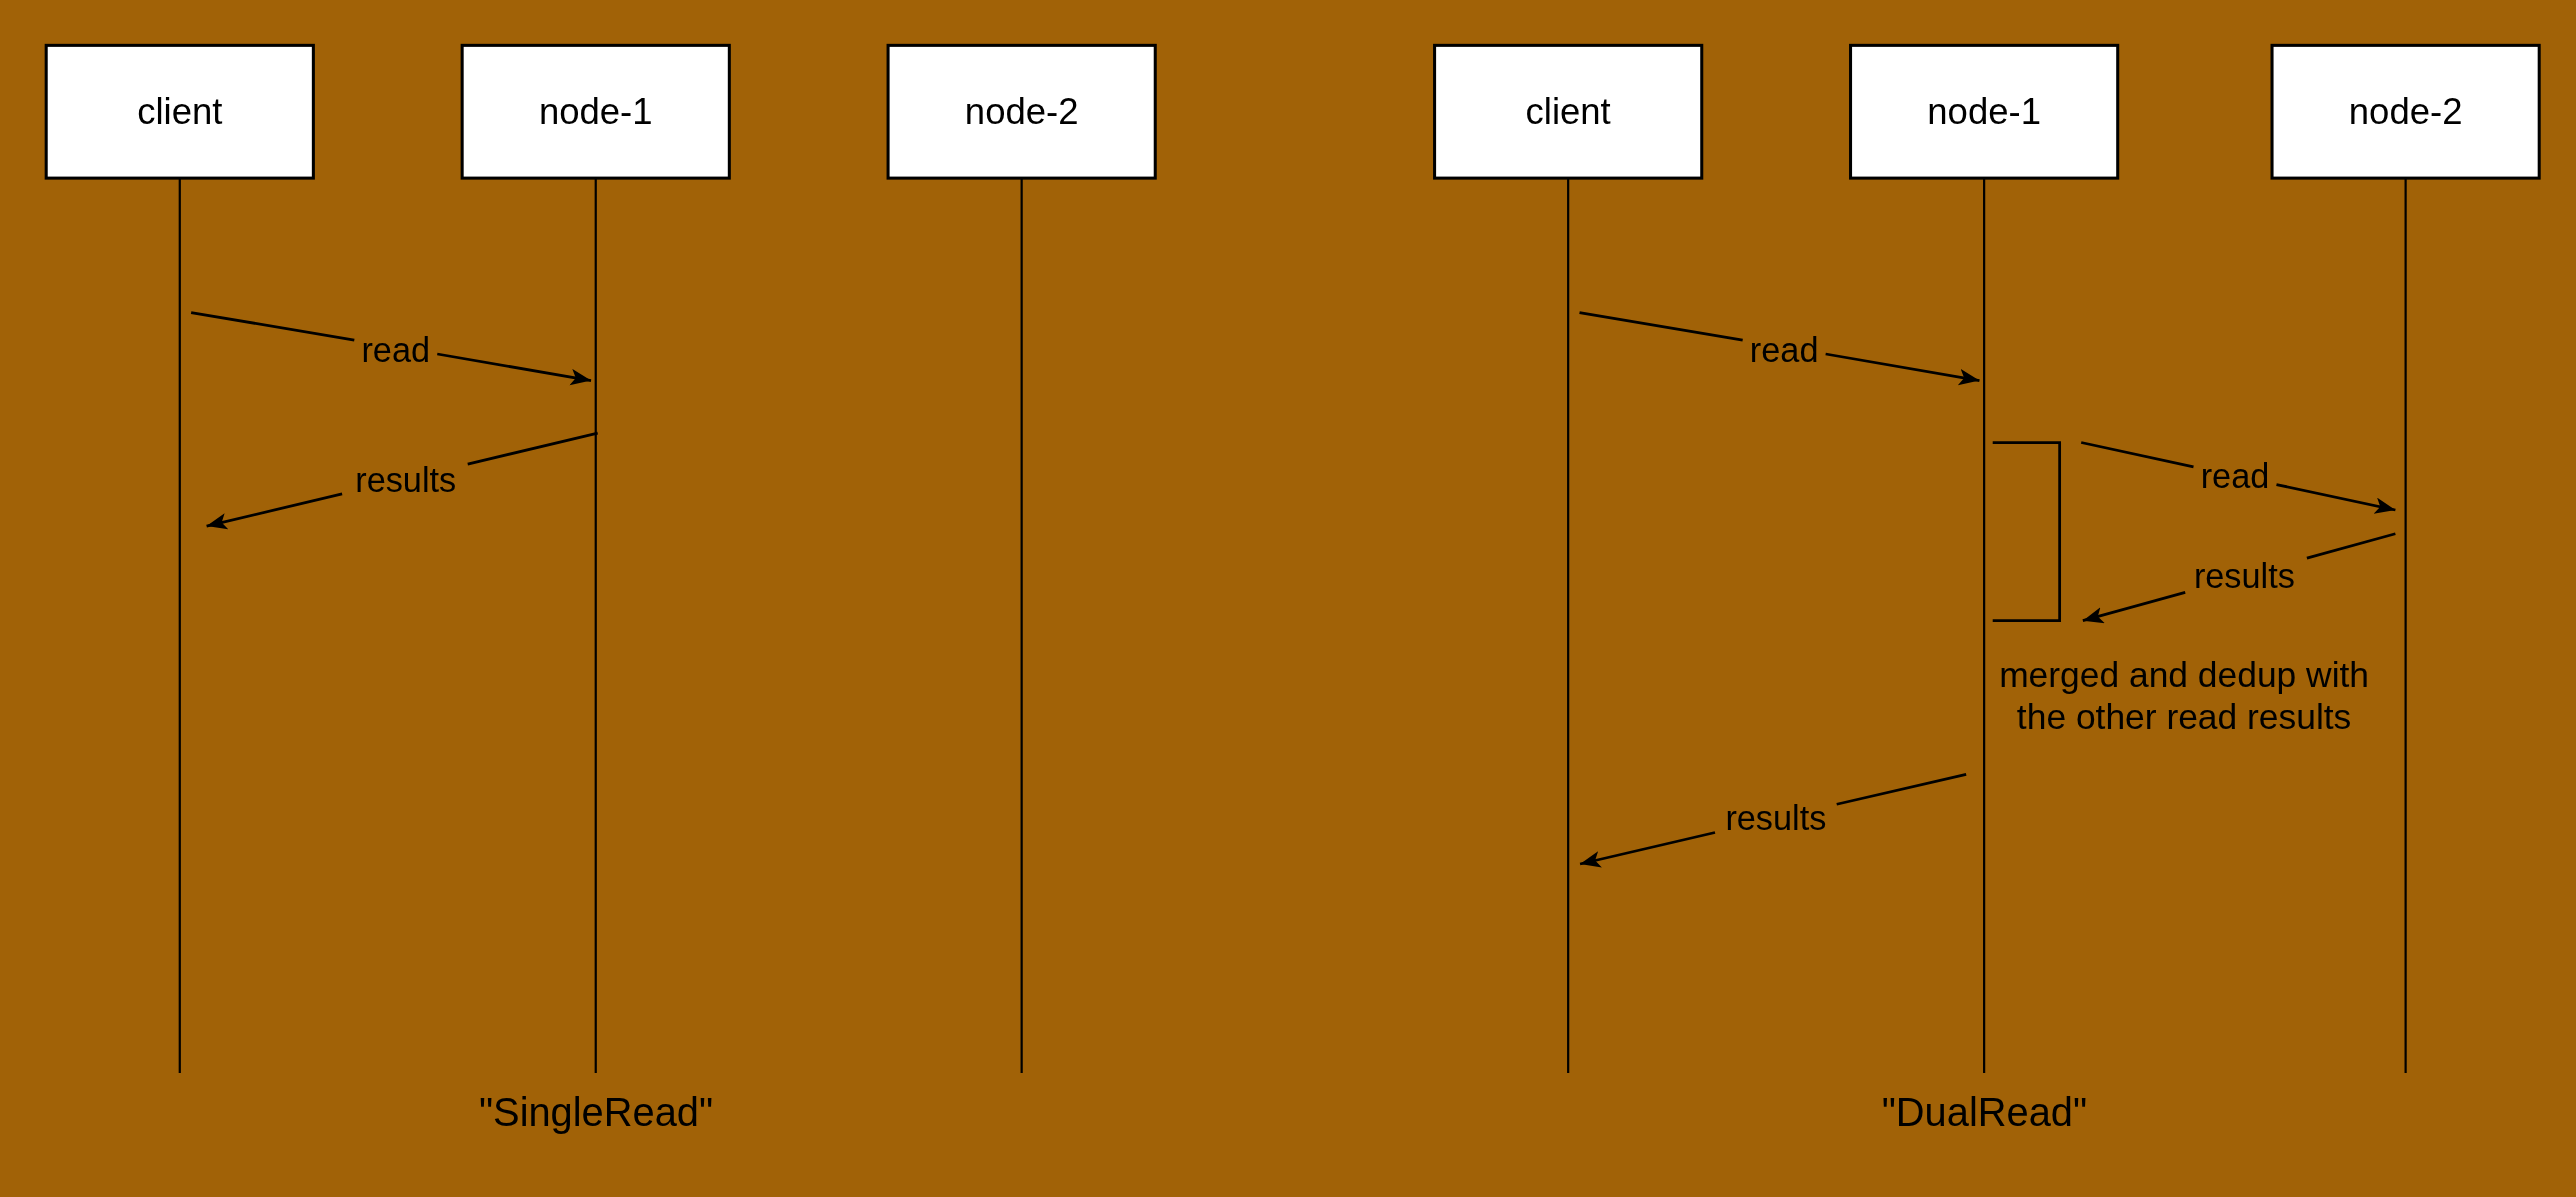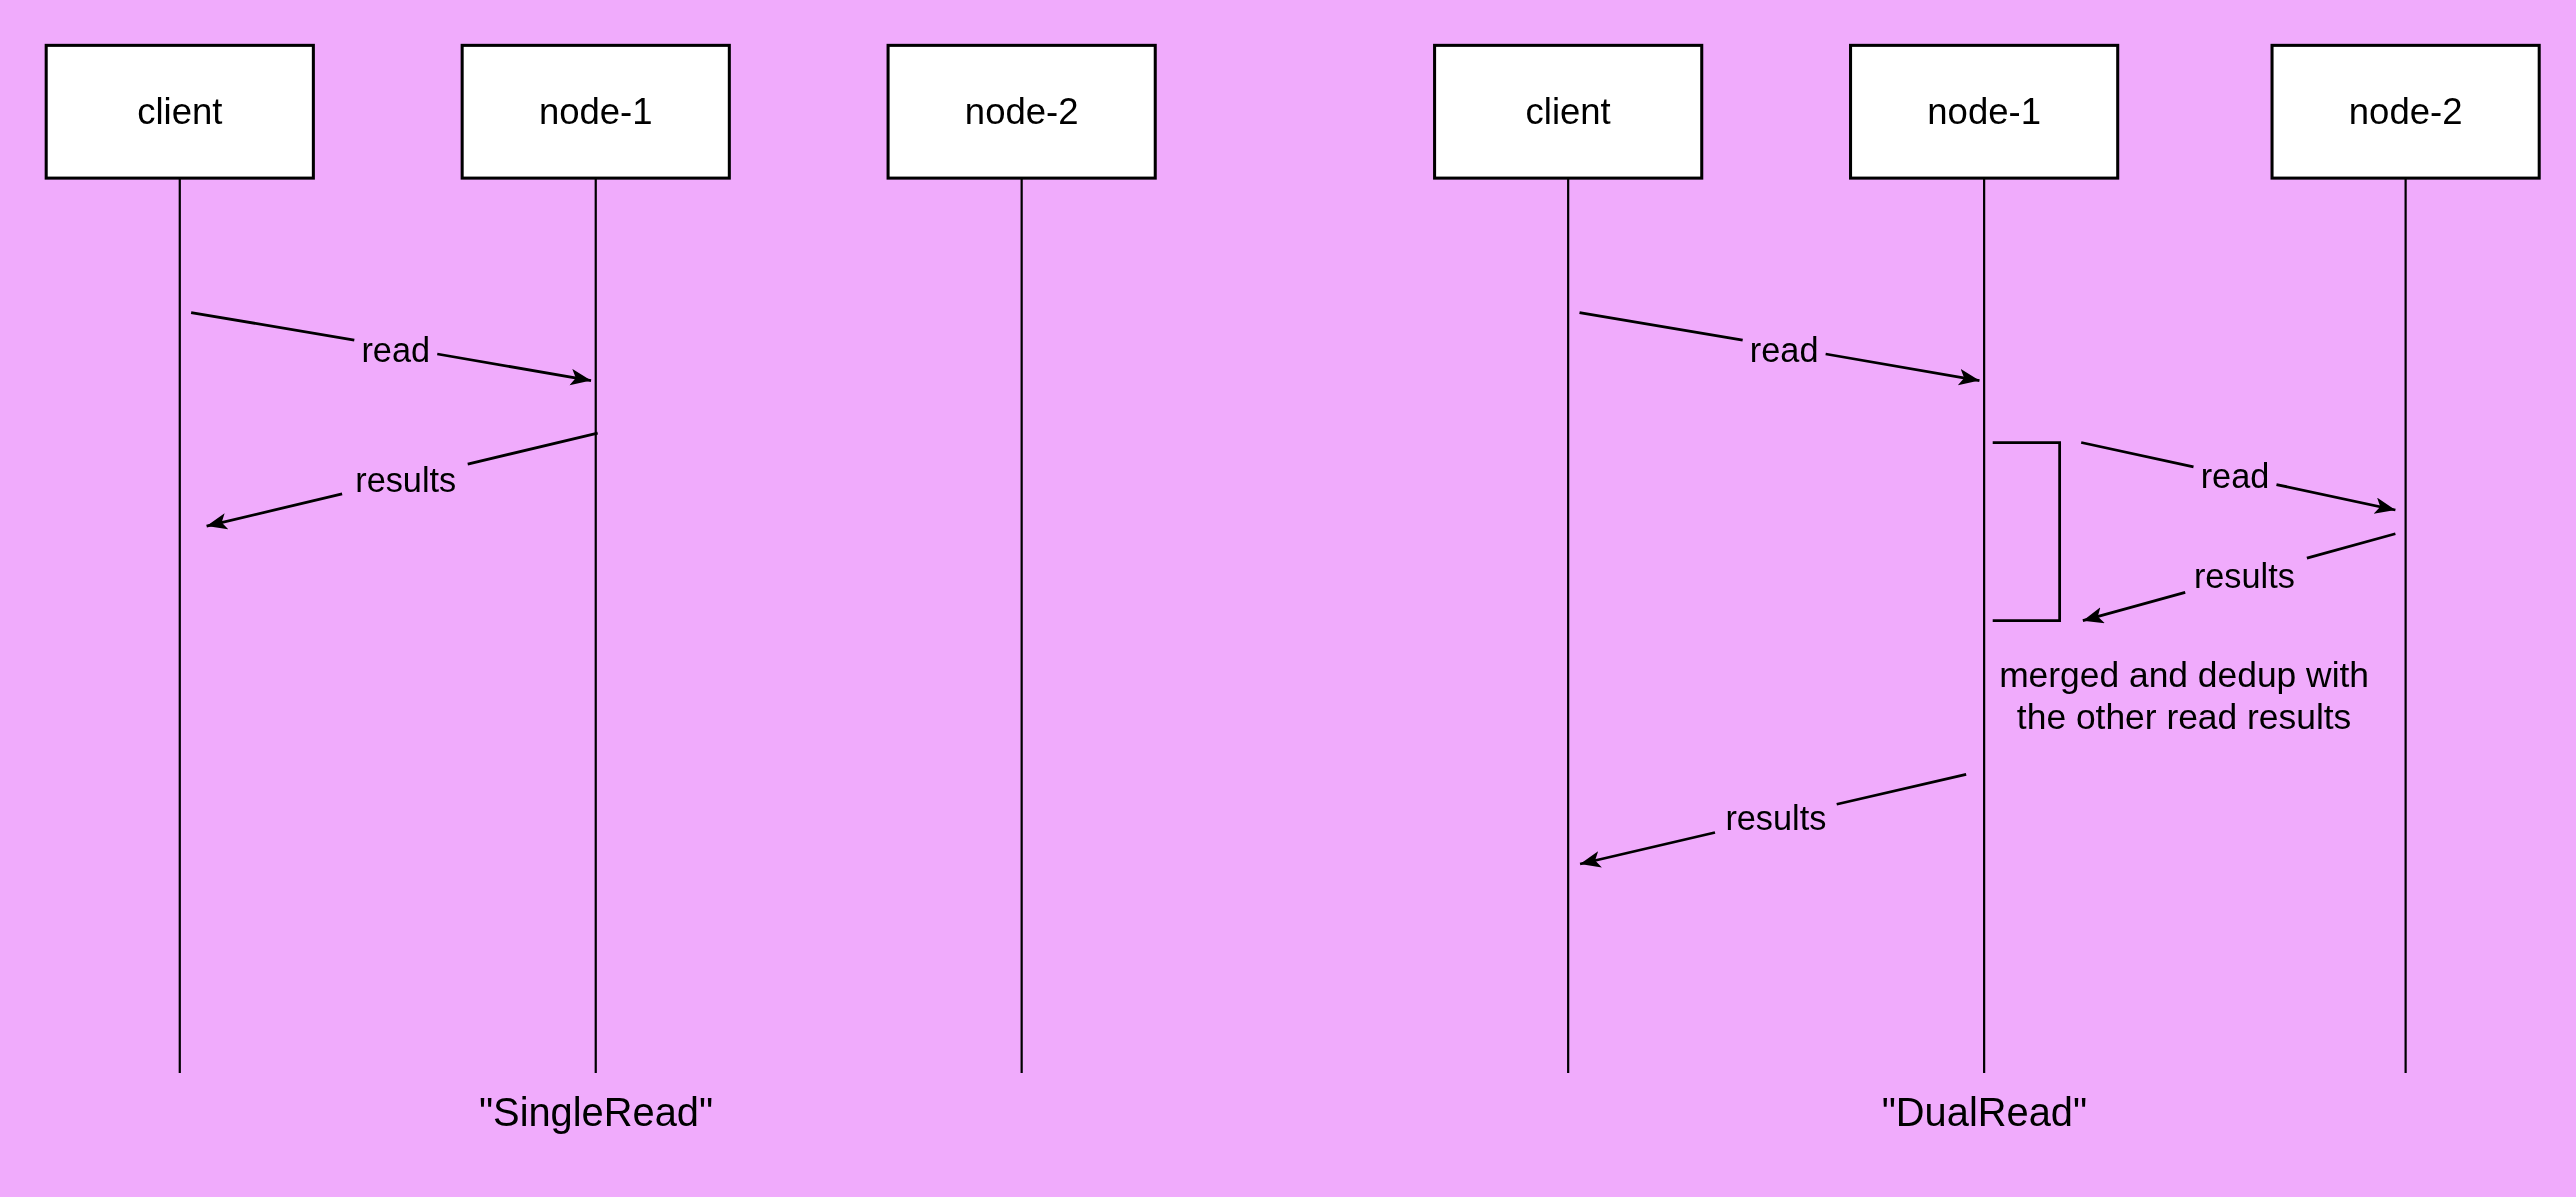--- a/index.html
+++ b/index.html
@@ -4,21 +4,21 @@
 <style>
   html, body {
     margin: 0;
     padding: 0;
     background: #ffffff;
   }
   .canvas {
     position: relative;
     width: 2576px;
     height: 1197px;
-    background: #f0abfc;
+    background: #a16207;
     overflow: hidden;
   }
   svg {
     display: block;
     width: 2576px;
     height: 1197px;
   }
   .actor-box {
     fill: #ffffff;
     stroke: #000000;

